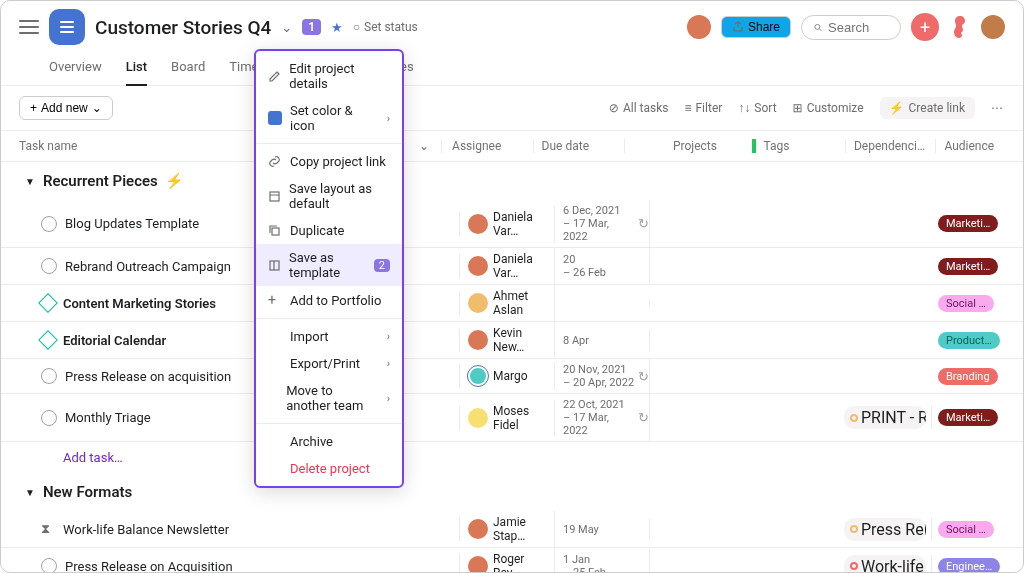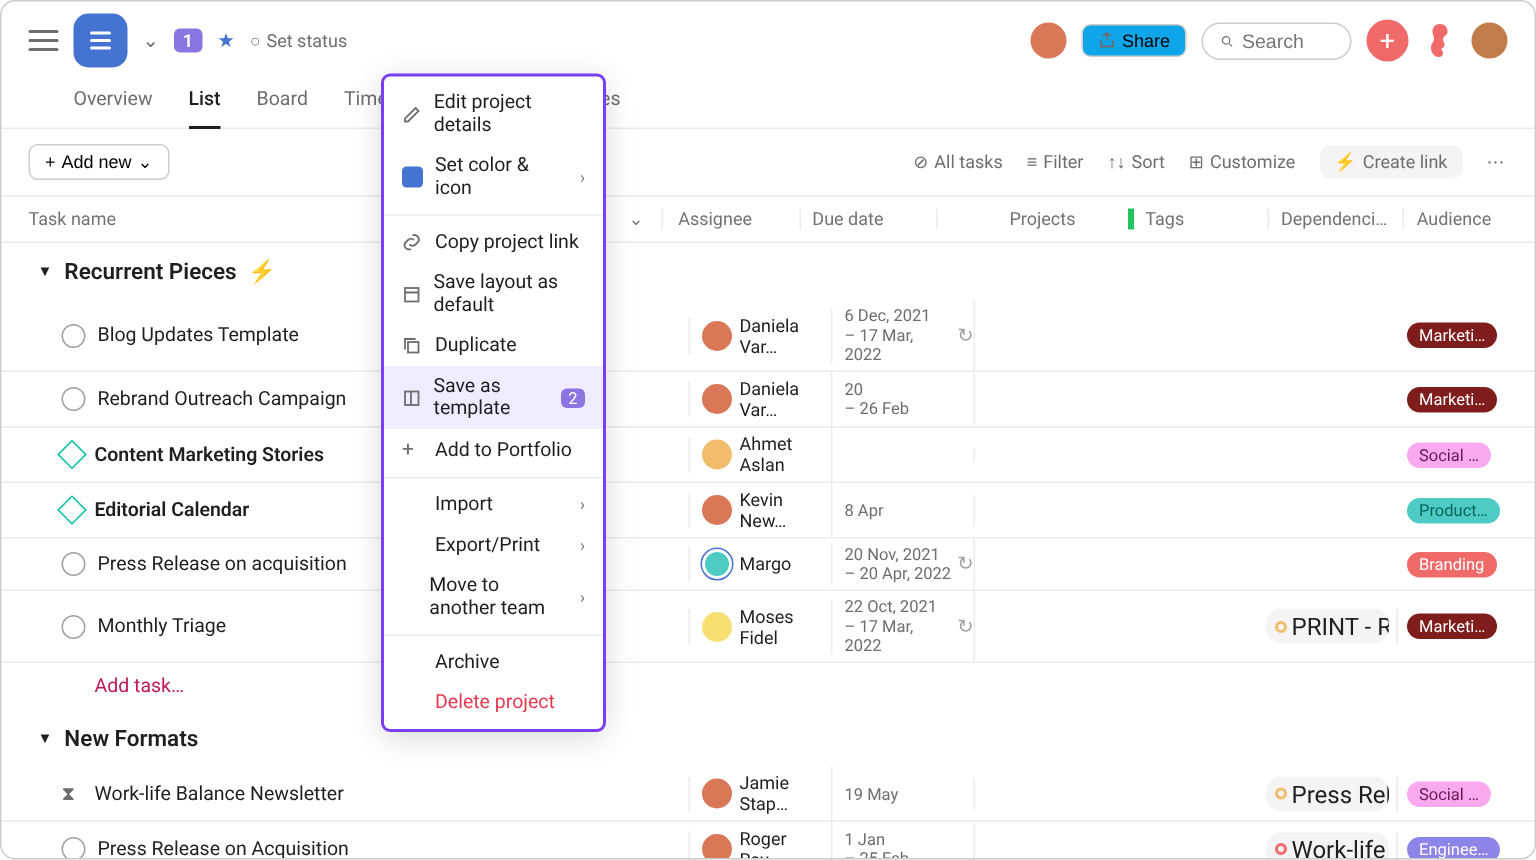--- a/index.html
+++ b/index.html
@@ -64,21 +64,21 @@
 .pill-marketing { background: #7f1d1d; color: #fff; }
 .pill-social { background: #f9aaef; color: #6d165a; }
 .pill-product { background: #4ecbc4; color: #056660; }
 .pill-branding { background: #f06a6a; color: #fff; }
 .pill-engineering { background: #8d84e8; color: #fff; }
 
 .dep-pill { background: #f5f3f3; border-radius: 10px; padding: 2px 6px; font-size: 16px; display: inline-flex; align-items: center; gap: 3px; max-width: 82px; overflow: hidden; white-space: nowrap; }
 .dep-dot-o { width: 8px; height: 8px; border-radius: 50%; border: 2px solid #f1bd6c; flex-shrink: 0; }
 .dep-dot-r { width: 8px; height: 8px; border-radius: 50%; border: 2px solid #f06a6a; flex-shrink: 0; }
 
-.add-task { padding: 8px 0 8px 62px; color: #be185d; font-size: 13px; }
+.add-task { padding: 8px 0 8px 62px; color: #6d28d9; font-size: 13px; }
 .recur-icon { color: #a2a0a2; font-size: 13px; }
 .av-sm { width: 20px; height: 20px; border-radius: 50%; background: #8d84e8; flex-shrink: 0; display: inline-block; }
 .av-orange { background: #f1bd6c; }
 .av-teal2 { background: #4ecbc4; border: 2px solid #fff; outline: 1.5px solid #4573d2; }
 .av-yellow { background: #f8df72; }
 .av-brown { background: #d97757; }
 
 .dropdown { position: absolute; top: 48px; left: 253px; width: 150px; background: #fff; border: 2px solid #7b3ff2; border-radius: 6px; box-shadow: 0 4px 20px rgba(0,0,0,0.15); z-index: 100; font-size: 13px; padding: 4px 0; }
 .dropdown-item { padding: 6px 12px; display: flex; align-items: center; gap: 8px; cursor: pointer; }
 .dropdown-item .ico { width: 14px; color: #6d6e6f; display: flex; }
@@ -98,20 +98,21 @@
       <span></span>
       <span></span>
     </div>
   <div class="project-icon">
     <svg width="20" height="20" viewBox="0 0 20 20" fill="none">
         <rect x="3" y="4" width="14" height="2" rx="1" fill="#fff"></rect>
         <rect x="3" y="9" width="14" height="2" rx="1" fill="#fff"></rect>
         <rect x="3" y="14" width="14" height="2" rx="1" fill="#fff"></rect>
       </svg>
   </div>
+  <div class="project-title">Customer Stories Q4</div>
   <span class="chev">⌄</span>
   <span class="badge-num">1</span>
   <span class="star">★</span>
   <div class="status-btn">○ <span>Set status</span></div>
   <div class="header-right">
     <span class="avatar" style="background:#d97757"></span>
     <button class="share-btn">
       <svg width="12" height="12" viewBox="0 0 12 12">
           <path d="M6 1v5M3 3l3-2 3 2M2 6v4h8V6" stroke="#6d6e6f" fill="none" stroke-width="1.2"></path>
         </svg>

